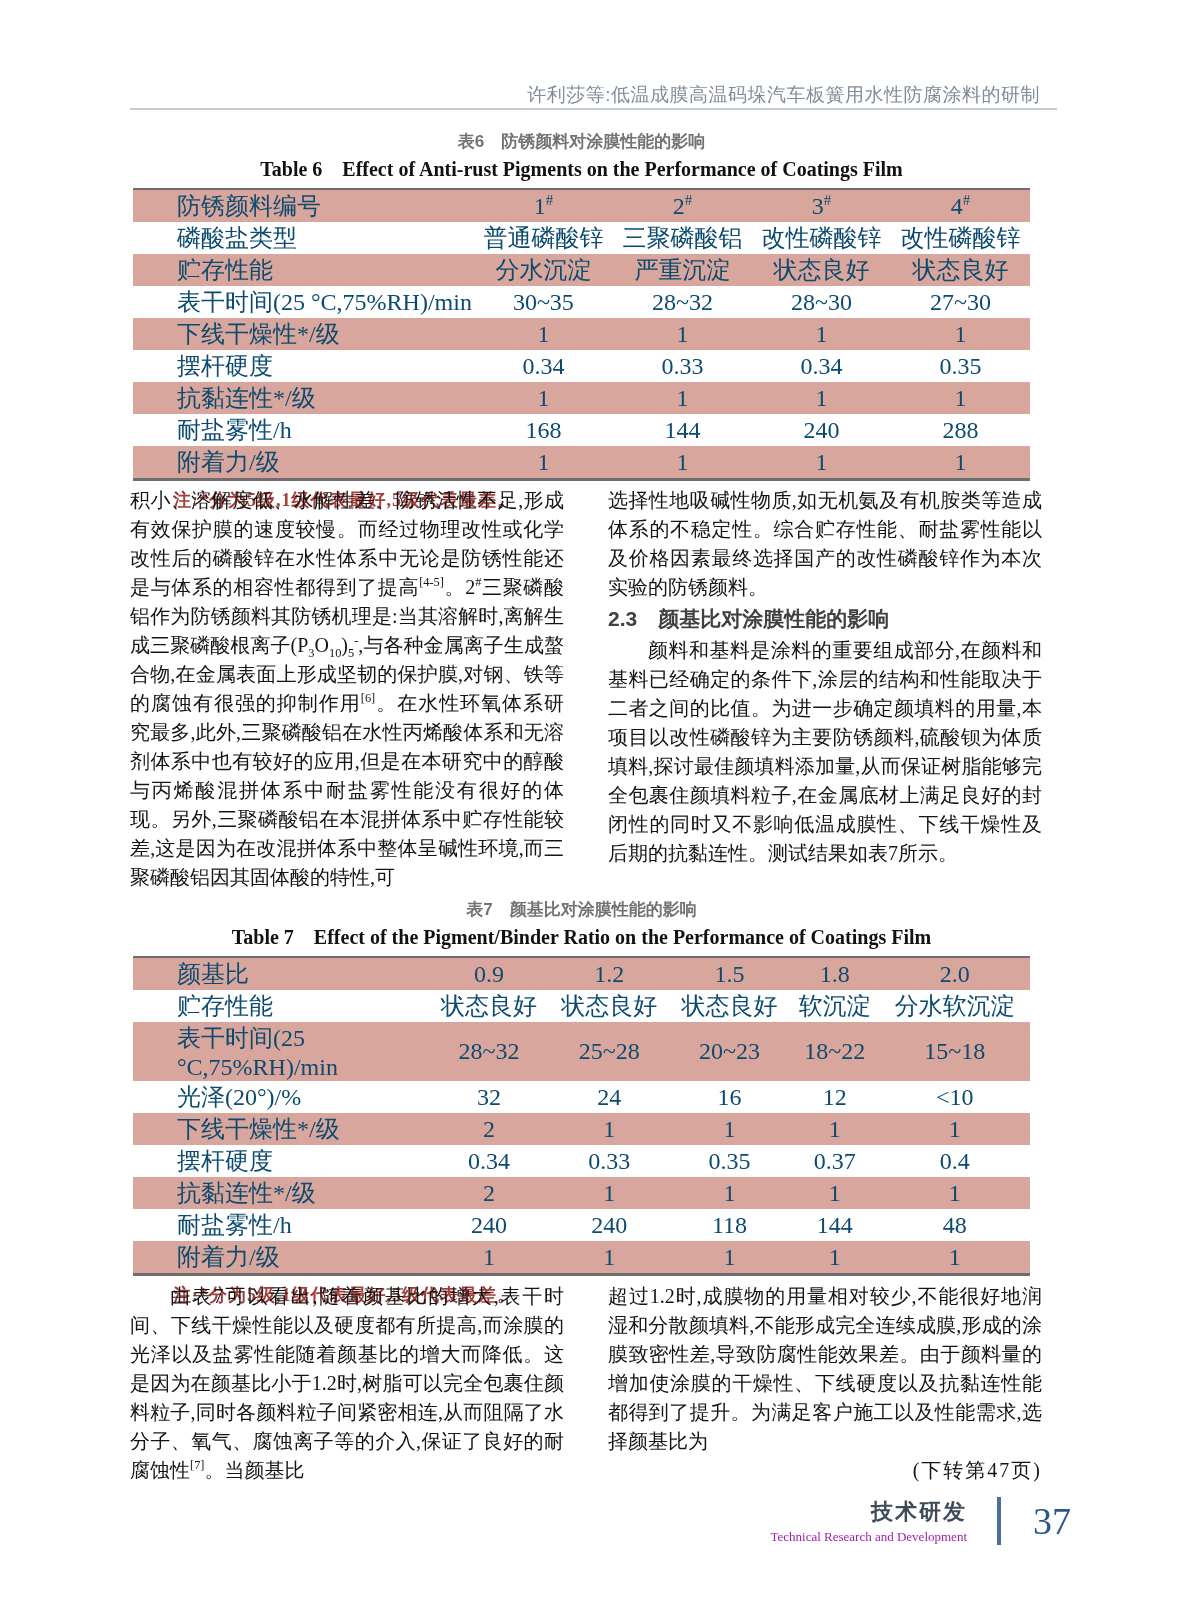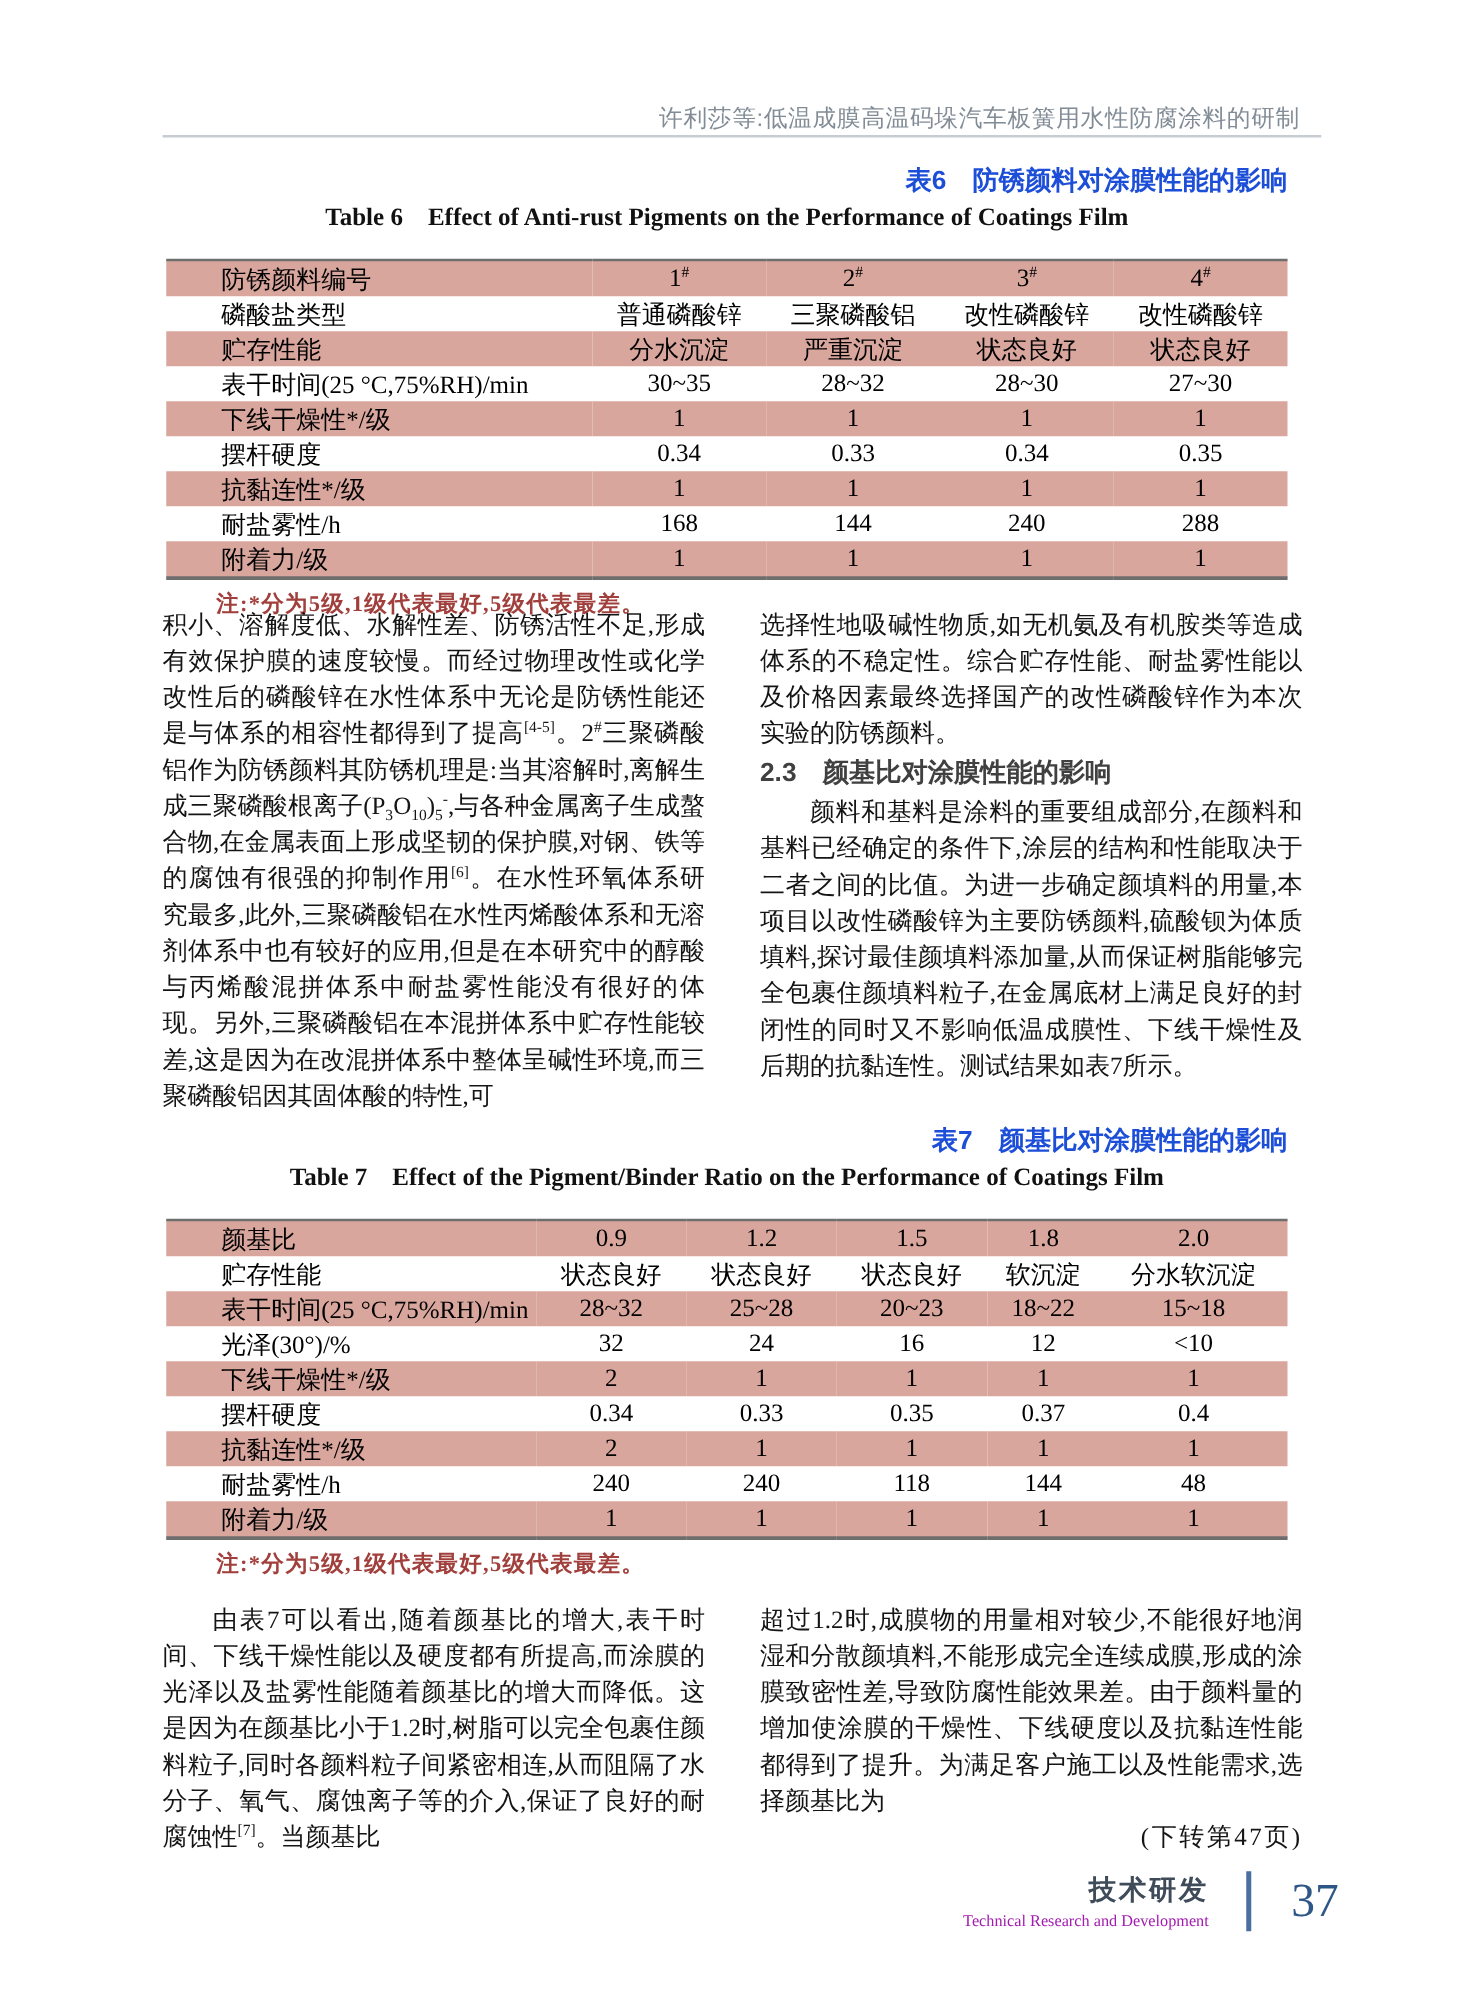--- a/index.html
+++ b/index.html
@@ -9,27 +9,27 @@
   
   .running-head{position:absolute;top:82px;left:130px;width:910px;text-align:right;
         font-family:"Liberation Sans","DejaVu Sans",sans-serif;
         font-size:19px;color:#828c96;letter-spacing:.5px;}
   .head-rule{position:absolute;top:108px;left:130px;width:927px;border-top:2px solid #c7ccd2;}
 
   
   .tbl-block{position:absolute;left:133px;width:897px;}
   .tbl-block.t6{top:130px;}
   .tbl-block.t7{top:898px;}
-  .cap-cn{text-align:right;font-family:"Liberation Sans","DejaVu Sans",sans-serif;
-        font-weight:bold;font-size:21px;color:#1d4ed8;}
+  .cap-cn{text-align:center;font-family:"Liberation Sans","DejaVu Sans",sans-serif;
+        font-weight:bold;font-size:17px;color:#737373;}
   .cap-en{text-align:center;font-family:"Liberation Serif","DejaVu Serif",serif;
         font-weight:bold;font-size:20px;color:#111;margin-top:5px;}
-  table.data{width:100%;border-collapse:collapse;margin-top:21px;
+  table.data{width:100%;border-collapse:collapse;margin-top:7px;
         border-top:2px solid #6e6e6e;border-bottom:3px solid #6e6e6e;
-        font-size:20px;color:#000000;}
+        font-size:24px;color:#0c4a6e;}
   table.data td{height:28px;padding:0;text-align:center;vertical-align:middle;}
   table.data td.rowlabel{text-align:left;padding-left:44px;}
   tr.shaded{background:#d9a69d;}
   .t6 table.data td.rowlabel{width:38%;}
   .t7 table.data td.rowlabel{width:33%;}
   .tbl-note{margin-top:7px;padding-left:40px;color:#a03f3b;font-size:18px;
         font-weight:bold;letter-spacing:1px;}
 
   
   .twocol{position:absolute;left:130px;width:912px;display:flex;gap:44px;}
@@ -170,21 +170,21 @@
           </tr>
           <tr class="shaded">
             <td class="rowlabel">表干时间(25 °C,75%RH)/min</td>
             <td>28~32</td>
             <td>25~28</td>
             <td>20~23</td>
             <td>18~22</td>
             <td>15~18</td>
           </tr>
           <tr>
-            <td class="rowlabel">光泽(30°)/%</td>
+            <td class="rowlabel">光泽(20°)/%</td>
             <td>32</td>
             <td>24</td>
             <td>16</td>
             <td>12</td>
             <td>&lt;10</td>
           </tr>
           <tr class="shaded">
             <td class="rowlabel">下线干燥性*/级</td>
             <td>2</td>
             <td>1</td>

